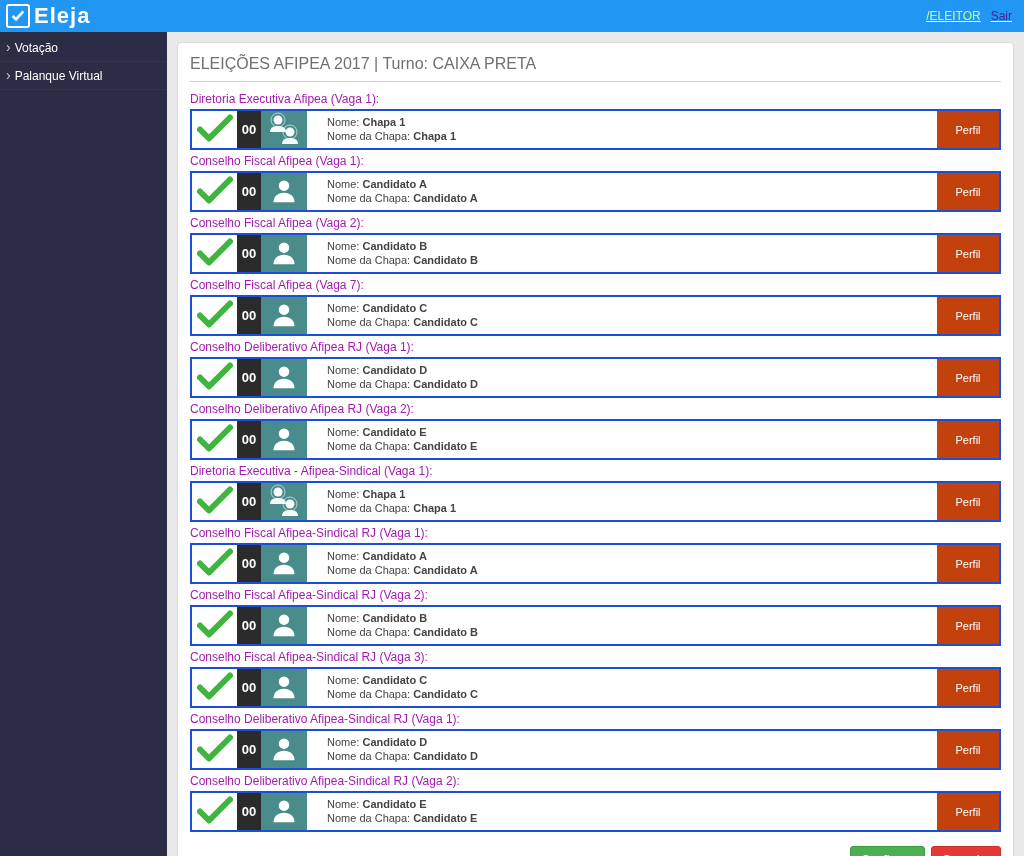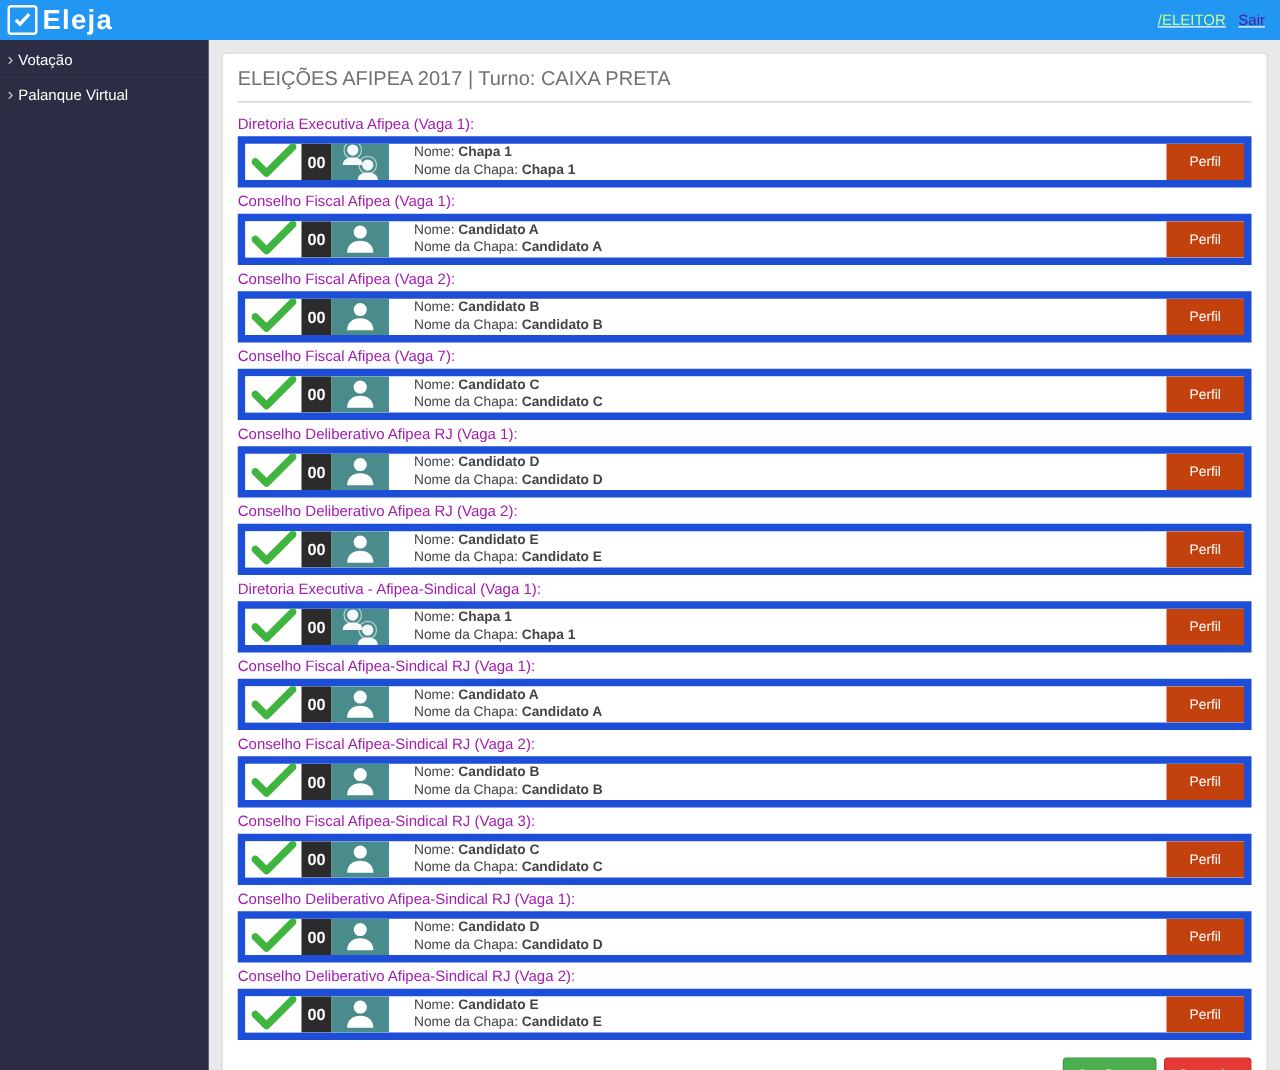--- a/index.html
+++ b/index.html
@@ -57,21 +57,21 @@
   color: #707070;
   font-weight: normal;
   padding: 4px 0 8px 0;
 }
 .hr { border: none; border-top: 1px solid #d0d0d0; margin: 0 0 8px 0; }
 
 .section-label { font-size: 12px; color: #a21caf; padding: 2px 0 3px 0; }
 
 .vote-card {
   display: flex;
-  border: 6px solid #1d4ed8;
+  border: 2px solid #1d4ed8;
   height: 41px;
   overflow: hidden;
   margin-bottom: 2px;
 }
 .vote-card .check-cell {
   width: 45px;
   background: #fff;
   display: flex;
   align-items: center;
   justify-content: center;

